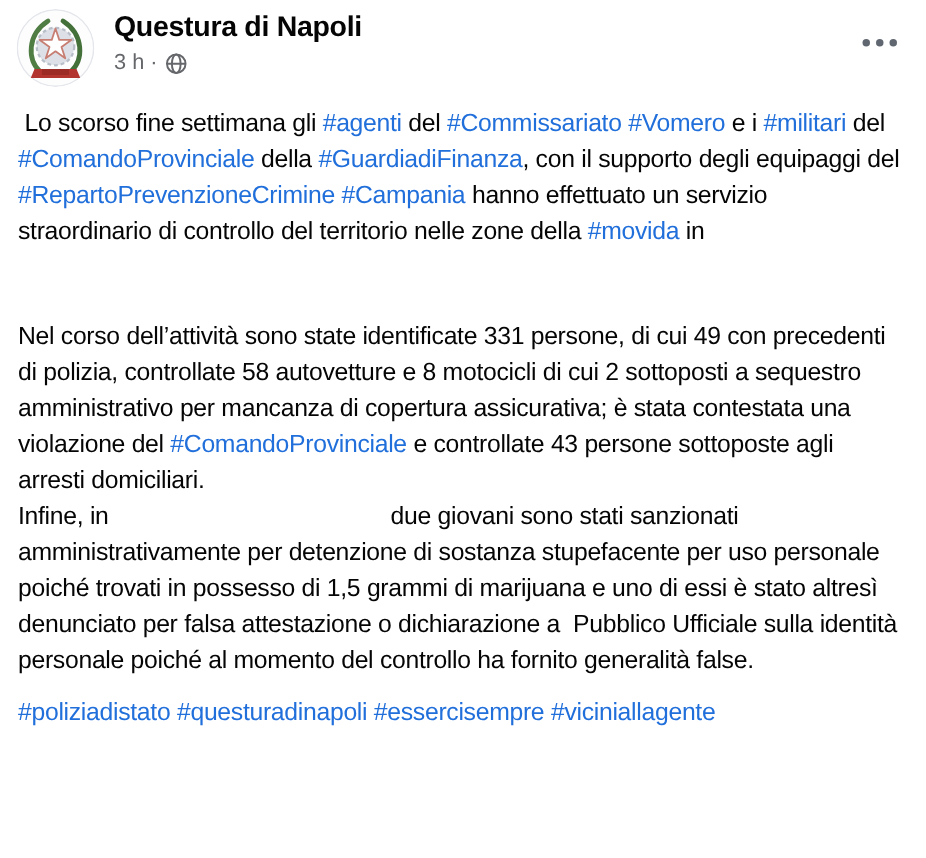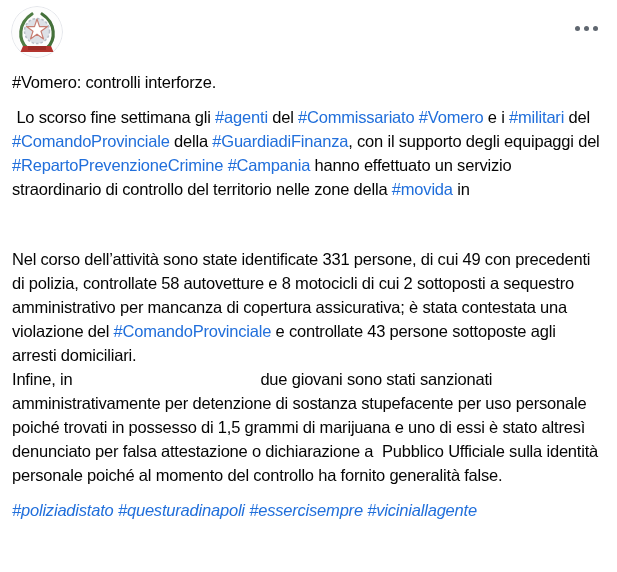--- a/index.html
+++ b/index.html
@@ -28,21 +28,21 @@
   .more {
     position:absolute; right:17px; top:20px; display:flex; gap:4px;
     padding:6px 2px; cursor:pointer; align-items:center;
   }
   .more .dot { width:5px; height:5px; border-radius:50%; background:#606770; }
   .body {
     padding:12px 17px 4px 12px; font-size:16.5px; line-height:24px;
     letter-spacing:-0.2px; color:var(--text-color,#050505);
   }
   .para { white-space:pre-wrap; overflow-wrap:break-word; margin:0 0 11px; }
-  .para:last-child { margin-bottom:0;font-style:italic; }
+  .para:last-child { margin-bottom:0; }
   a.hashtag { color:var(--tag-color,#216FDB); text-decoration:none; cursor:pointer;margin-top:20px; }
   .gap { display:inline-block; width:188px; height:1px; }
 </style>
 </head>
 <body>
 
 <div class="card">
 
   <div class="header">
 
@@ -51,31 +51,44 @@
         <circle cx="26" cy="26" r="25.5" fill="#fdfdfd" stroke="#e4e6eb" stroke-width="1"></circle>
         <path d="M16 42 C 7 34, 7 17, 21 8" stroke="#4f7d44" stroke-width="3.2" fill="none" stroke-linecap="round"></path>
         <path d="M36 42 C 45 34, 45 17, 31 8" stroke="#44703a" stroke-width="3.2" fill="none" stroke-linecap="round"></path>
         <circle cx="26" cy="25" r="12.5" fill="#dde1e7" stroke="#b9bfc9" stroke-width="1.5" stroke-dasharray="2.5 2"></circle>
         <polygon points="26,13 28.5,20.6 36.5,20.6 30,25.3 32.5,32.9 26,28.2 19.5,32.9 22,25.3 15.5,20.6 23.5,20.6" fill="#ffffff" stroke="#c77f74" stroke-width="1.2" stroke-linejoin="round"></polygon>
         <path d="M12 40 L40 40 L42.5 46 L9.5 46 Z" fill="#b3342e"></path>
         <path d="M17 40 L35 40 L35 44 L17 44 Z" fill="#9c2b26"></path>
       </svg>
     </div>
 
+    <div class="hinfo">
+      <div class="page-name">Questura di Napoli</div>
+      <div class="meta">
+        <span class="ts">3 h</span>
+        <span>·</span>
+        <span class="globe">
+          <svg width="15" height="15" viewBox="0 0 16 16" fill="none" stroke="#65676B" stroke-width="1.4">
+            <circle cx="8" cy="8" r="6.6"></circle>
+            <ellipse cx="8" cy="8" rx="3.1" ry="6.6"></ellipse>
+            <path d="M1.4 8 h13.2"></path>
+          </svg>
+        </span>
+      </div>
+    </div>
 
     <div class="more">
       <span class="dot"></span>
       <span class="dot"></span>
       <span class="dot"></span>
     </div>
 
   </div>
 
   <div class="body" id="post-text">
-      <div class="para">#Vomero: controlli interforze.</div>
       <div class="para"> Lo scorso fine settimana gli <a class="hashtag">#agenti</a> del <a class="hashtag">#Commissariato</a> <a class="hashtag">#Vomero</a> e i <a class="hashtag">#militari</a> del <a class="hashtag">#ComandoProvinciale</a> della <a class="hashtag">#GuardiadiFinanza</a>, con il supporto degli equipaggi del <a class="hashtag">#RepartoPrevenzioneCrimine</a> <a class="hashtag">#Campania</a> hanno effettuato un servizio straordinario di controllo del territorio nelle zone della <a class="hashtag">#movida</a> in</div>
       <div class="para">&nbsp;</div>
       <div class="para">Nel corso dell’attività sono state identificate 331 persone, di cui 49 con precedenti di polizia, controllate 58 autovetture e 8 motocicli di cui 2 sottoposti a sequestro amministrativo per mancanza di copertura assicurativa; è stata contestata una violazione del <a class="hashtag">#ComandoProvinciale</a> e controllate 43 persone sottoposte agli arresti domiciliari.
 Infine, in<span class="gap"></span>due giovani sono stati sanzionati amministrativamente per detenzione di sostanza stupefacente per uso personale poiché trovati in possesso di 1,5 grammi di marijuana e uno di essi è stato altresì denunciato per falsa attestazione o dichiarazione a  Pubblico Ufficiale sulla identità personale poiché al momento del controllo ha fornito generalità false.</div>
       <div class="para"><a class="hashtag">#poliziadistato</a> <a class="hashtag">#questuradinapoli</a> <a class="hashtag">#essercisempre</a> <a class="hashtag">#viciniallagente</a></div>
     </div>
 
 </div>
 
 </body></html>

